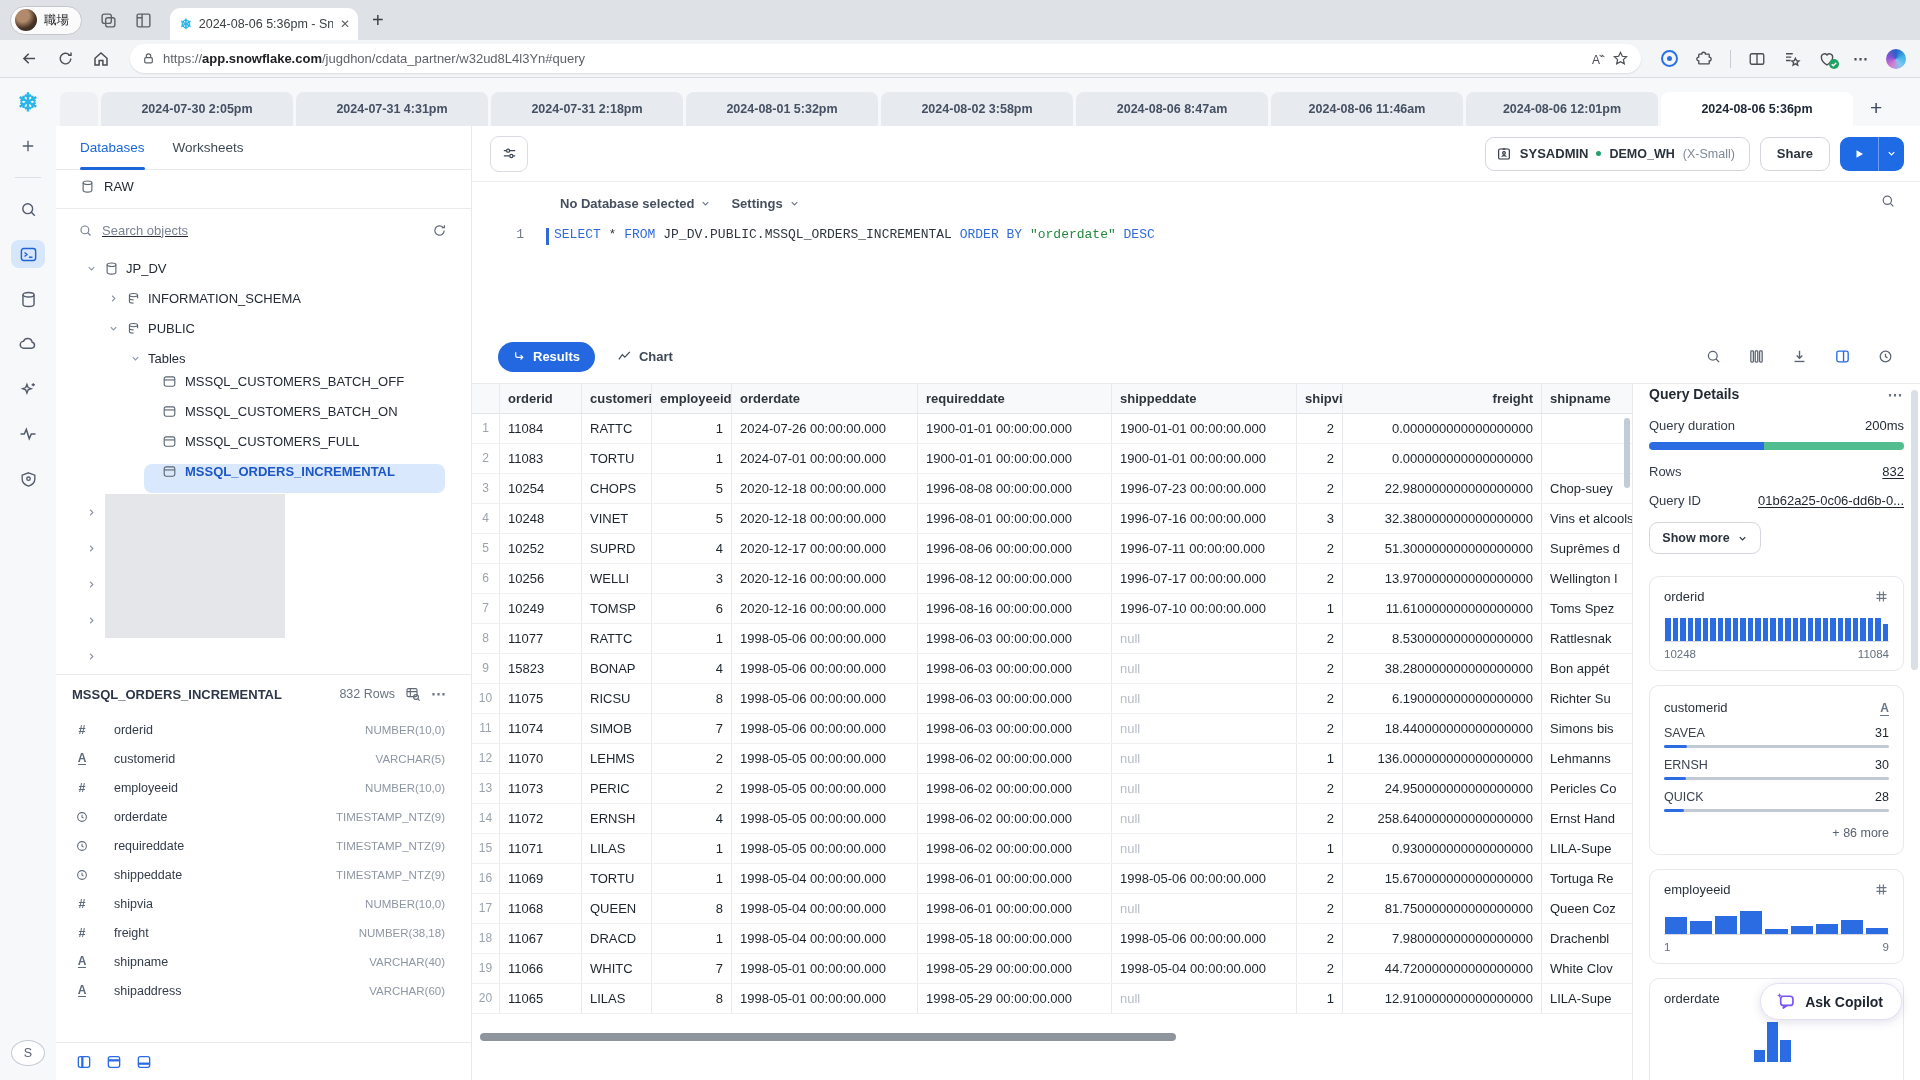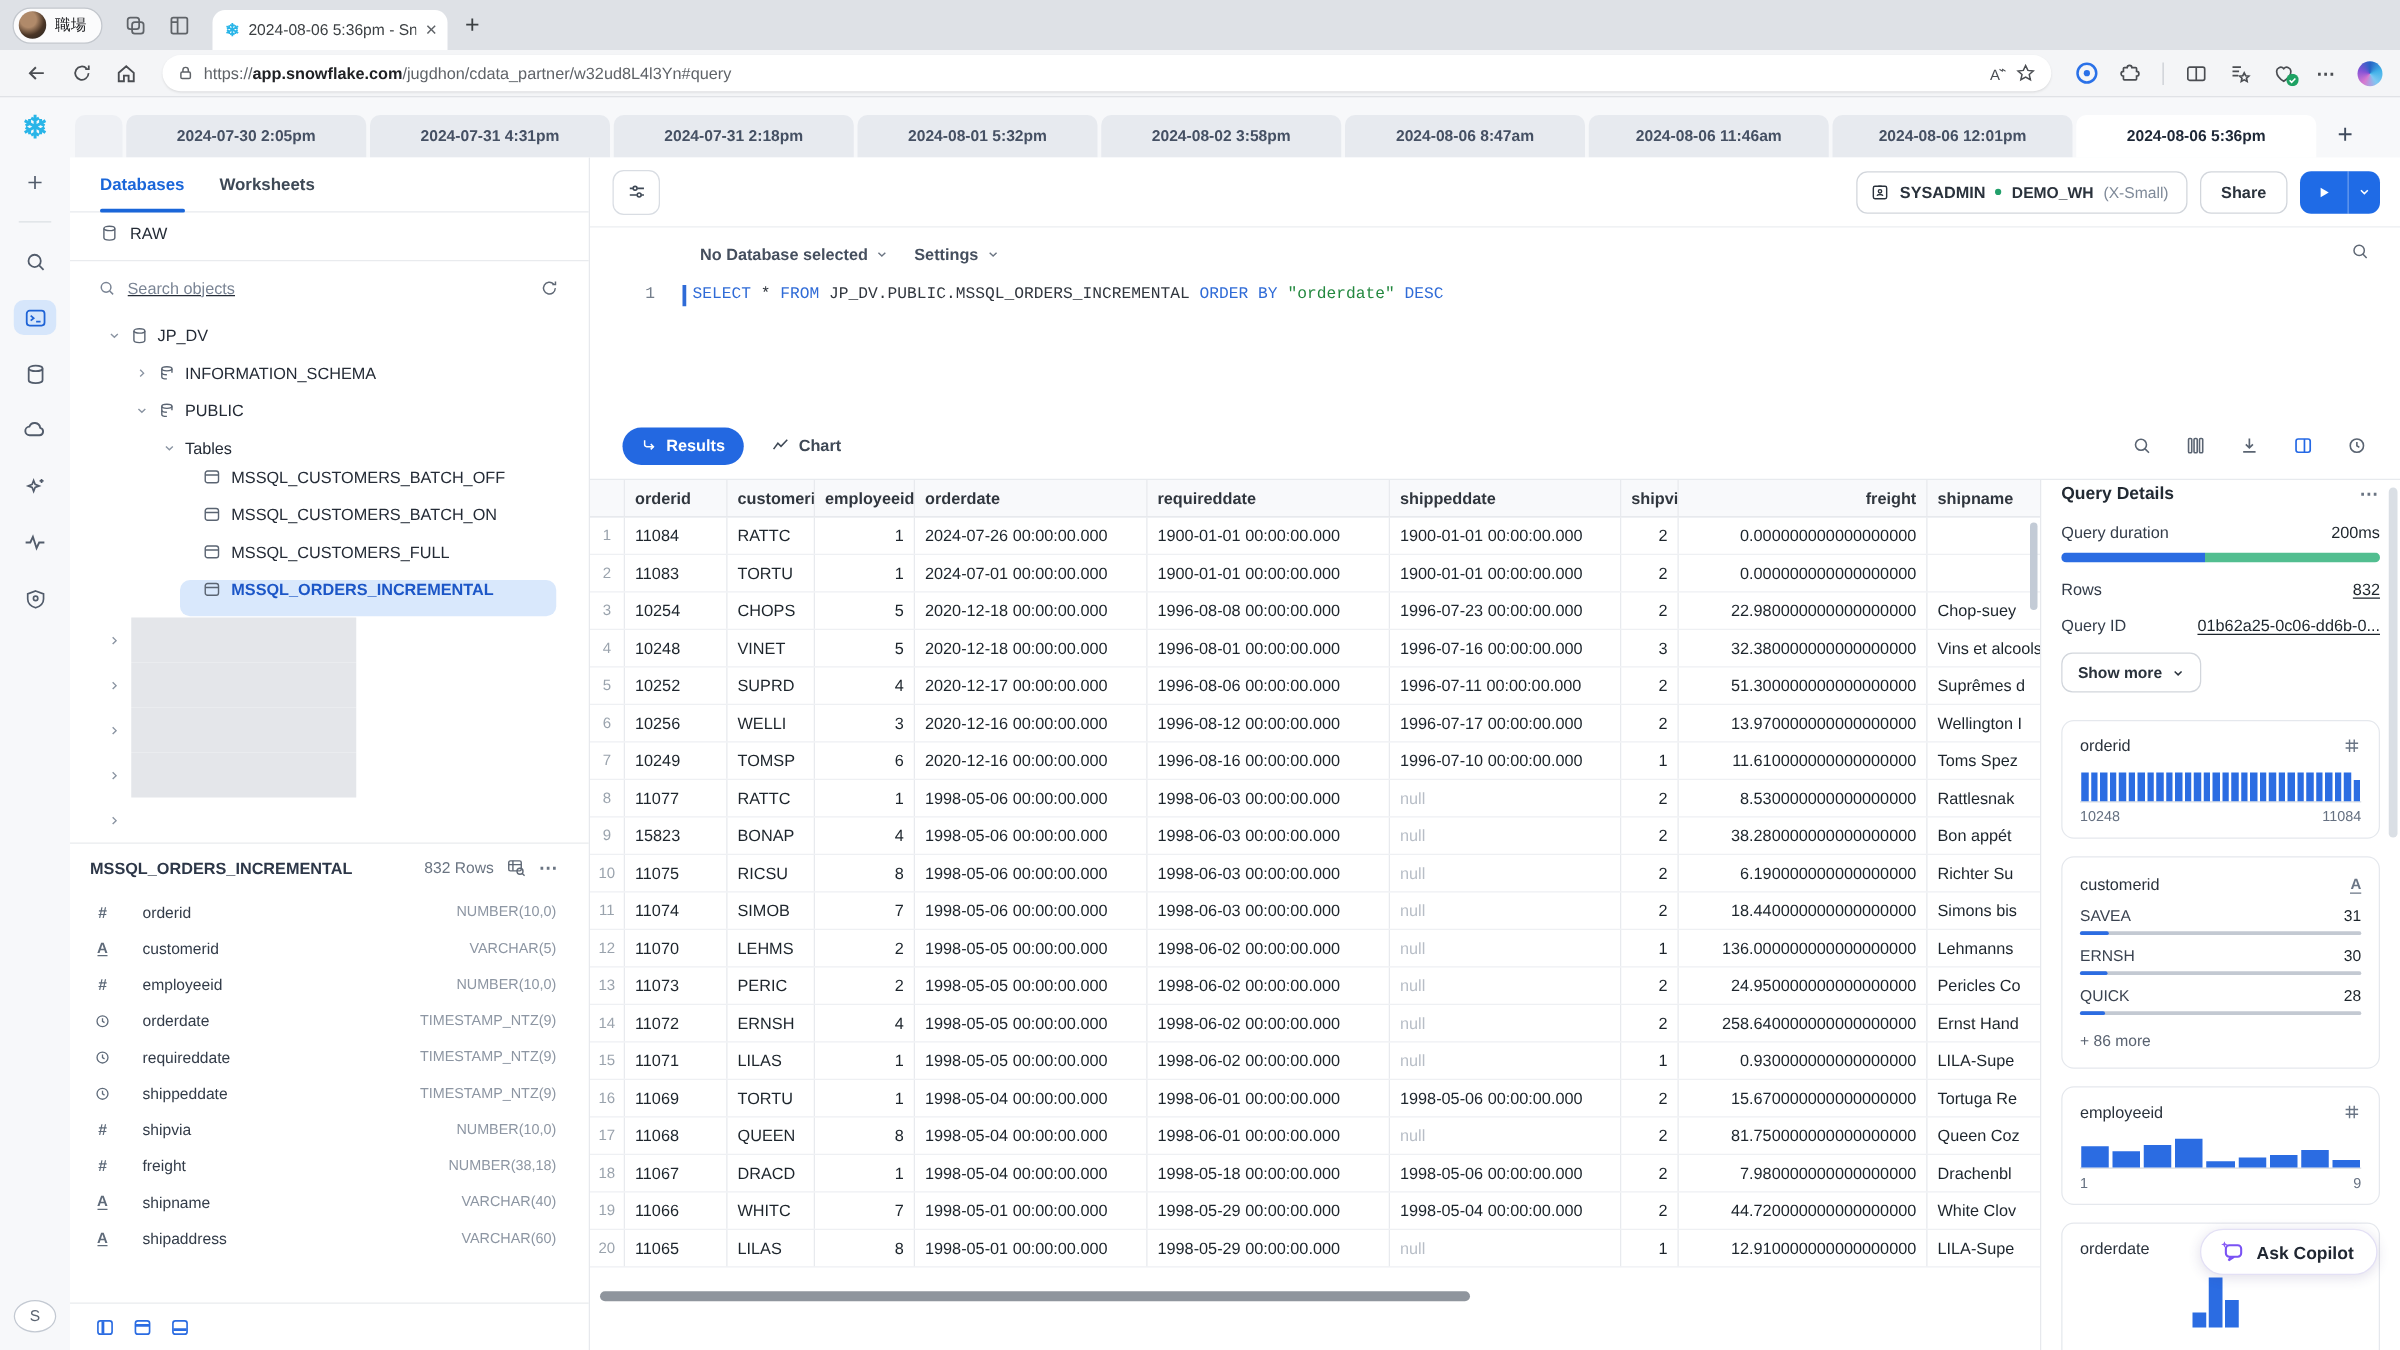--- a/index.html
+++ b/index.html
@@ -51,21 +51,21 @@
   .ws-tab.partial { width:38px; background:#eef0f4; }
   .ws-tab.active { background:#fff; color:#1d2736; }
   .ws-tabs-row { display:flex; align-items:flex-end; }
   .ws-newtab { font-size:21px; color:#3f4a5d; margin:0 0 6px 14px; }
 
   .content { flex:1; display:flex; min-height:0; }
 
   
   .sidebar { width:416px; flex:0 0 416px; background:#fff; border-right:1px solid #e7e9ed; display:flex; flex-direction:column; min-height:0; }
   .sb-tabs { height:44px; flex:0 0 44px; display:flex; gap:28px; padding:0 24px; border-bottom:1px solid #e8eaee; align-items:stretch; }
-  .sb-tab { font-size:13.5px; font-weight:700; color:#3e4956; display:flex; align-items:center; position:relative; }
+  .sb-tab { font-size:13.5px; font-weight:400; color:#3e4956; display:flex; align-items:center; position:relative; }
   .sb-tab.active { color:#1a66d9; }
   .sb-tab.active::after { content:""; position:absolute; left:0; right:0; bottom:-1px; height:3px; background:#1a66d9; border-radius:2px; }
   .pinned-label { padding:14px 24px 4px; font-size:12.5px; color:#39414d; }
   .pinned-label b { font-weight:700; }
   .pinned-label .cnt { color:#8d96a3; font-weight:400; }
   .sb-row { height:32px; display:flex; align-items:center; gap:9px; padding:0 24px; font-size:13px; color:#242b36; }
   .sb-div { height:1px; background:#e9ebee; margin-top:6px; }
   .search-row { height:42px; display:flex; align-items:center; gap:9px; padding:0 24px 0 22px; color:#7a8494; }
   .search-row input { border:none; outline:none; flex:1; font-size:13px; font-family:inherit; color:#242b36; background:transparent;text-decoration:underline; }
   .search-row input::placeholder { color:#7a8494; }
@@ -169,21 +169,21 @@
   .qc-ic .kind-a { border-color:#6a7585; }
   .hist { display:flex; align-items:flex-end; gap:2px; height:24px; border-bottom:1px solid #d7dbe1; margin-top:14px; padding:0 1px; }
   .hist .bar { flex:1; background:#2b6ce2; }
   .hist.loose { gap:3px; }
   .hist-labels { display:flex; justify-content:space-between; font-size:11.5px; color:#657081; margin-top:6px; }
   .cl-item { margin-top:10px; }
   .cl-top { display:flex; font-size:12.5px; color:#3a4350; }
   .cl-top .v { margin-left:auto; color:#1d252c; }
   .cl-bar { margin-top:5px; height:3px; background:#c3c9d2; border-radius:2px; position:relative; }
   .cl-fill { position:absolute; left:0; top:0; bottom:0; background:#2b6ce2; border-radius:2px; }
-  .more-link { text-align:left; font-size:12.5px; color:#596270; margin:14px 0 4px; }
+  .more-link { text-align:right; font-size:12.5px; color:#596270; margin:14px 0 4px; }
   .mini-hist { display:flex; align-items:flex-end; gap:2px; height:40px; margin:16px 0 0 90px; }
   .mini-hist .bar { width:11px; background:#2b6ce2; }
   .dscroll { position:absolute; right:2px; top:6px; width:7px; height:280px; background:#dadfe5; border-radius:4px; }
 
   .copilot { position:absolute; right:18px; bottom:60px; height:37px; background:#fff; border:1px solid #e3e0f5; border-radius:19px; box-shadow:0 2px 10px rgba(60,50,120,.16); display:flex; align-items:center; gap:9px; padding:0 18px 0 14px; font-size:14px; font-weight:700; color:#202732; }
 </style>
 </head>
 <body>
 
 <div class="screen">

